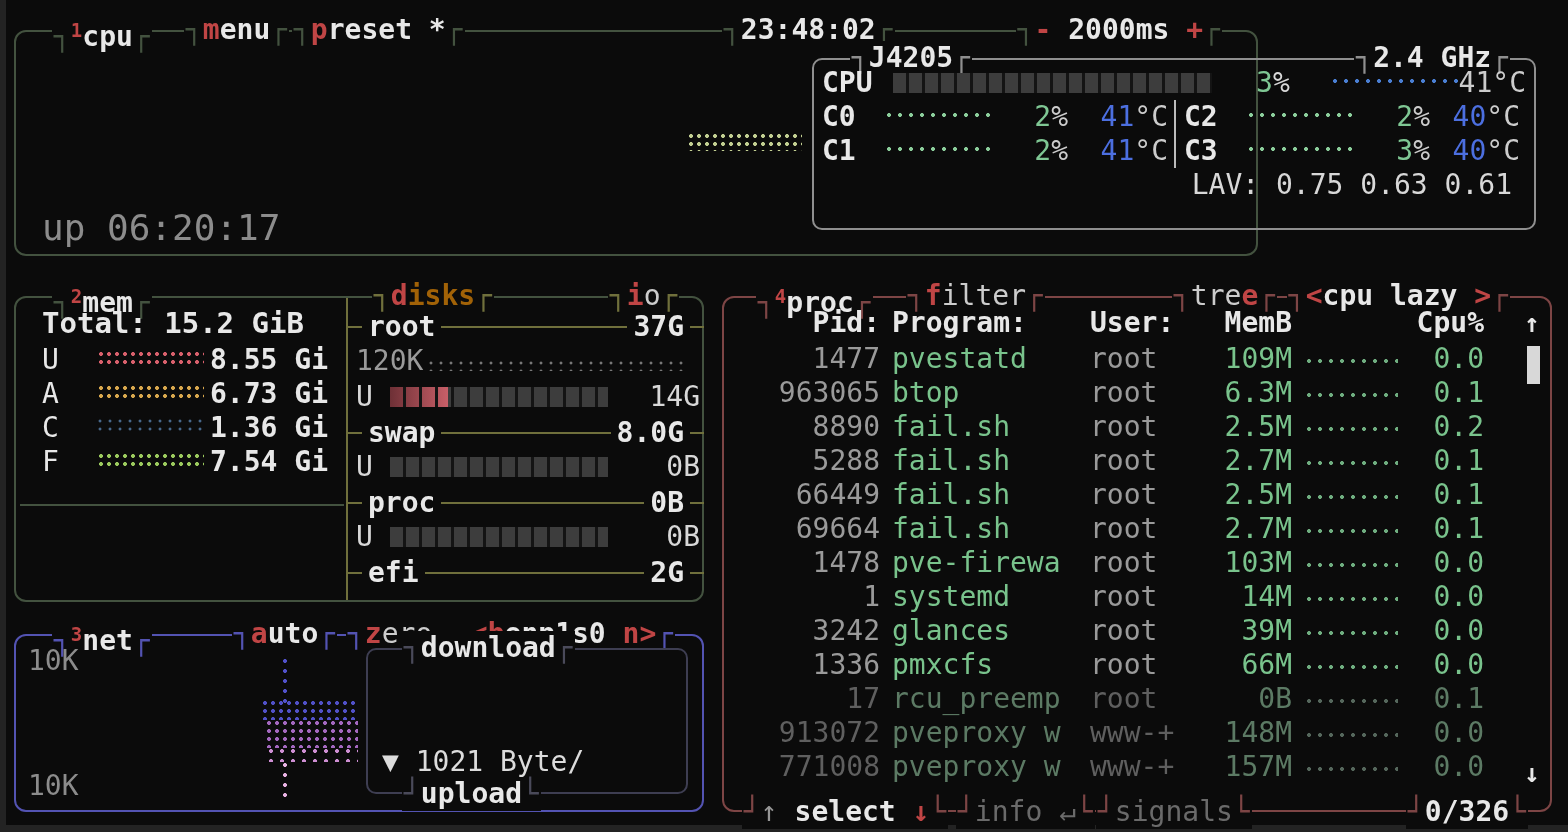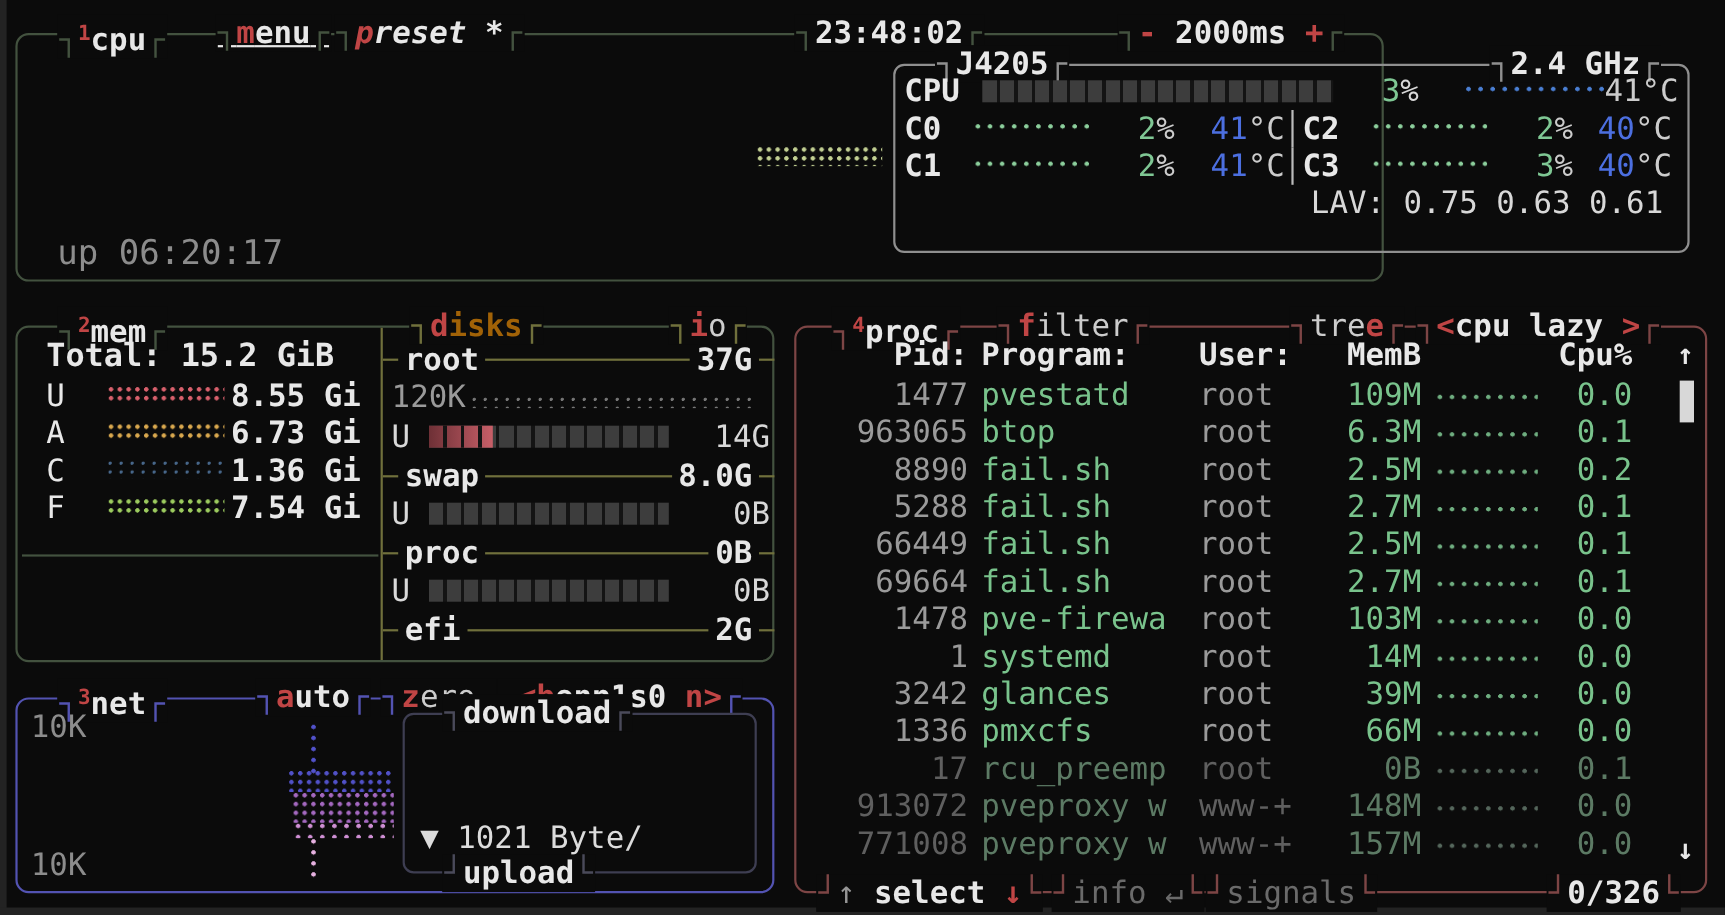--- a/index.html
+++ b/index.html
@@ -28,21 +28,21 @@
   .dots.tiny { background-image: radial-gradient(circle at 2px 2px, var(--c) 1.3px, transparent 1.7px); background-size:10px 8px; }
 
   
   .meter { height:20px; background:repeating-linear-gradient(90deg, #3d3d3d 0 13px, #141414 13px 16px); position:relative; }
   .meter .used { position:absolute; left:0; top:0; bottom:0;
     background-image:repeating-linear-gradient(90deg, transparent 0 13px, #141414 13px 16px), linear-gradient(90deg,#6e3036,#c85f68); }
 
   
   #cpu-box { left:14px; top:30px; width:1244px; height:226px; border-color:#43523f; }
   #cpu-box .t .hook { color:#43523f; }
-  .uptime { position:absolute; left:36px; bottom:6px; font-size:31px; color:#8c8c8c; }
+  .uptime { position:absolute; left:26px; bottom:6px; font-size:36px; color:#8c8c8c; }
   .cpu-mini-graph { position:absolute; left:672px; top:101px; width:114px; height:18px; --c:#c2cf92; }
 
   #cpu-panel { position:absolute; left:796px; top:26px; width:724px; height:172px; border:2px solid #8f8f8f; border-radius:10px; }
   #cpu-panel .t .hook, #cpu-panel .t2 .hook { color:#8f8f8f; }
   #cpu-panel .rows { position:absolute; inset:6px 8px; font-size:28px; line-height:34px; }
   .cpurow { display:flex; align-items:center; height:34px; }
   .cpurow .lbl { width:72px; font-weight:bold; }
   .cpurow .bigbar { width:322px; margin-right:14px; }
   .cpurow .pct { width:64px; text-align:right; }
   .cpurow .pctu { color:#d8d8d8; }
@@ -116,22 +116,22 @@
 </style>
 </head>
 <body>
 
 <div class="screen">
   <div class="edge-left"></div>
   <div class="edge-bottom"></div>
 
   <div class="box" id="cpu-box">
     <div class="t" style="left:36px;"><span class="hook">┐</span><span class="sup">1</span><span class="b">cpu</span><span class="hook">┌</span></div>
-    <div class="t" style="left:180px;text-decoration:underline;"><span class="hook">┐</span><span class="red b">m</span><span class="b">enu</span><span class="hook">┌</span></div>
-    <div class="t" style="left:288px;font-style:italic;"><span class="hook">┐</span><span class="red b">p</span><span class="b">reset *</span><span class="hook">┌</span></div>
+    <div class="t" style="left:168px;"><span class="hook">┐</span><span class="red b">m</span><span class="b">enu</span><span class="hook">┌</span></div>
+    <div class="t" style="left:276px;"><span class="hook">┐</span><span class="red b">p</span><span class="b">reset *</span><span class="hook">┌</span></div>
     <div class="t" style="left:706px;"><span class="hook">┐</span><span class="b">23:48:02</span><span class="hook">┌</span></div>
     <div class="t" style="right:34px;"><span class="hook">┐</span><span class="red b">-</span><span> </span><span class="b">2000ms</span><span> </span><span class="red b">+</span><span class="hook">┌</span></div>
 
     <div class="cpu-mini-graph dots"></div>
     <div class="uptime">up 06:20:17</div>
 
     <div id="cpu-panel">
       <div class="t" style="left:36px;"><span class="hook">┐</span><span class="b">J4205</span><span class="hook">┌</span></div>
       <div class="t" style="right:24px;"><span class="hook">┐</span><span class="b">2.4 GHz</span><span class="hook">┌</span></div>
 

